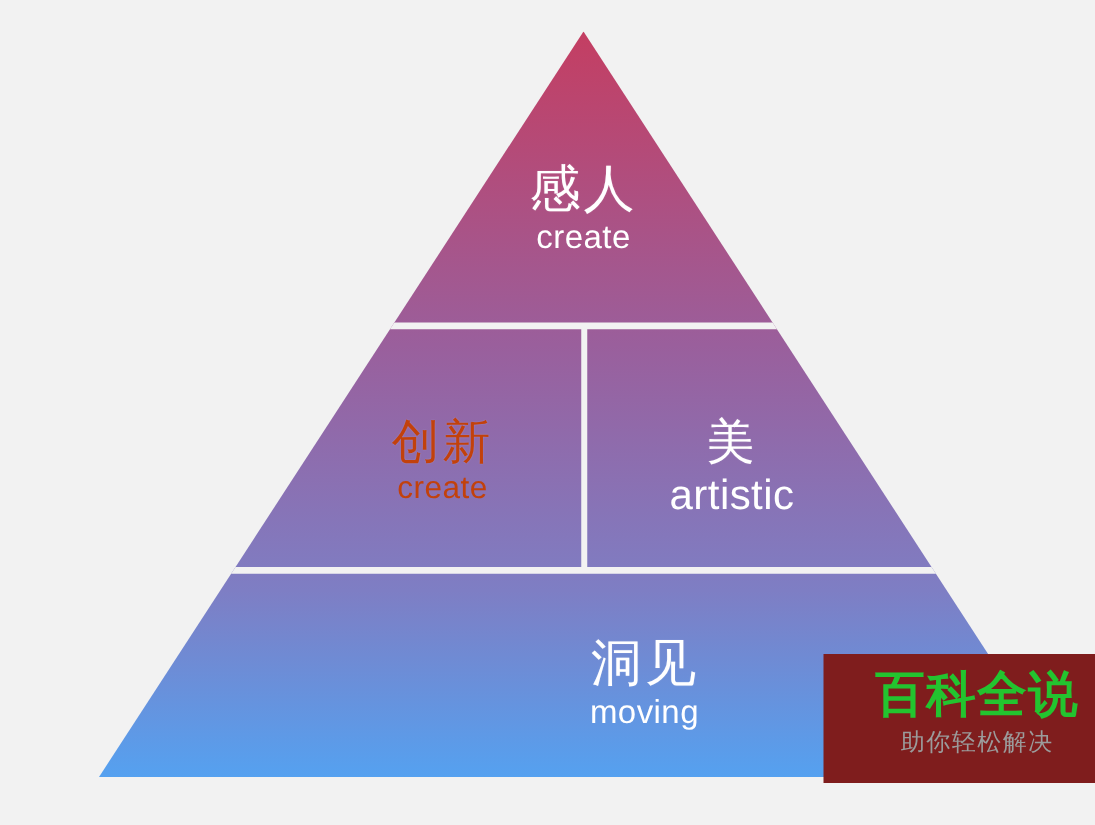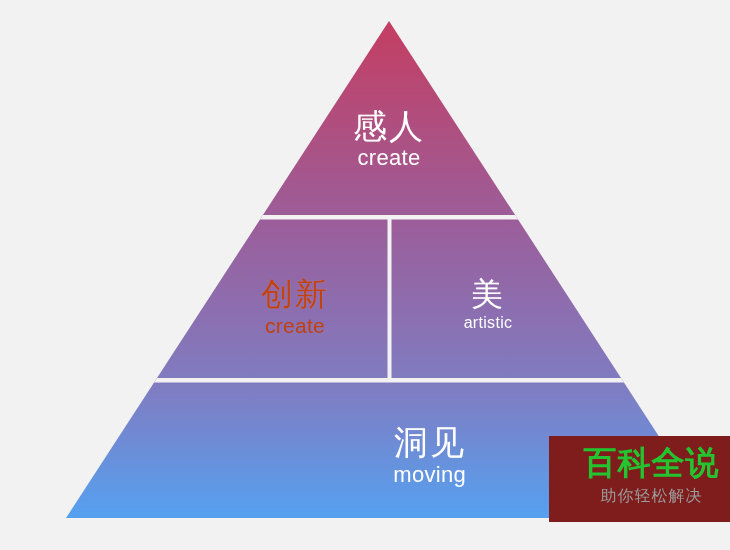--- a/index.html
+++ b/index.html
@@ -70,21 +70,21 @@
   }
   #label-create .cn { font-size: 32px; }
   #label-create .en { font-size: 21px; margin-top: 3px; }
 
   #label-artistic {
     left: 388px;
     top: 278px;
     width: 152px;
   }
   #label-artistic .cn { font-size: 32px; }
-  #label-artistic .en { font-size: 16px; margin-top: 3px; text-align: center; }
+  #label-artistic .en { font-size: 28px; margin-top: 3px; text-align: center; }
 
   #label-insight {
     left: 290px;
     top: 424px;
     width: 152px;
   }
   #label-insight .cn { font-size: 34px; }
   #label-insight .en { font-size: 22px; margin-top: 3px; }
 
   

